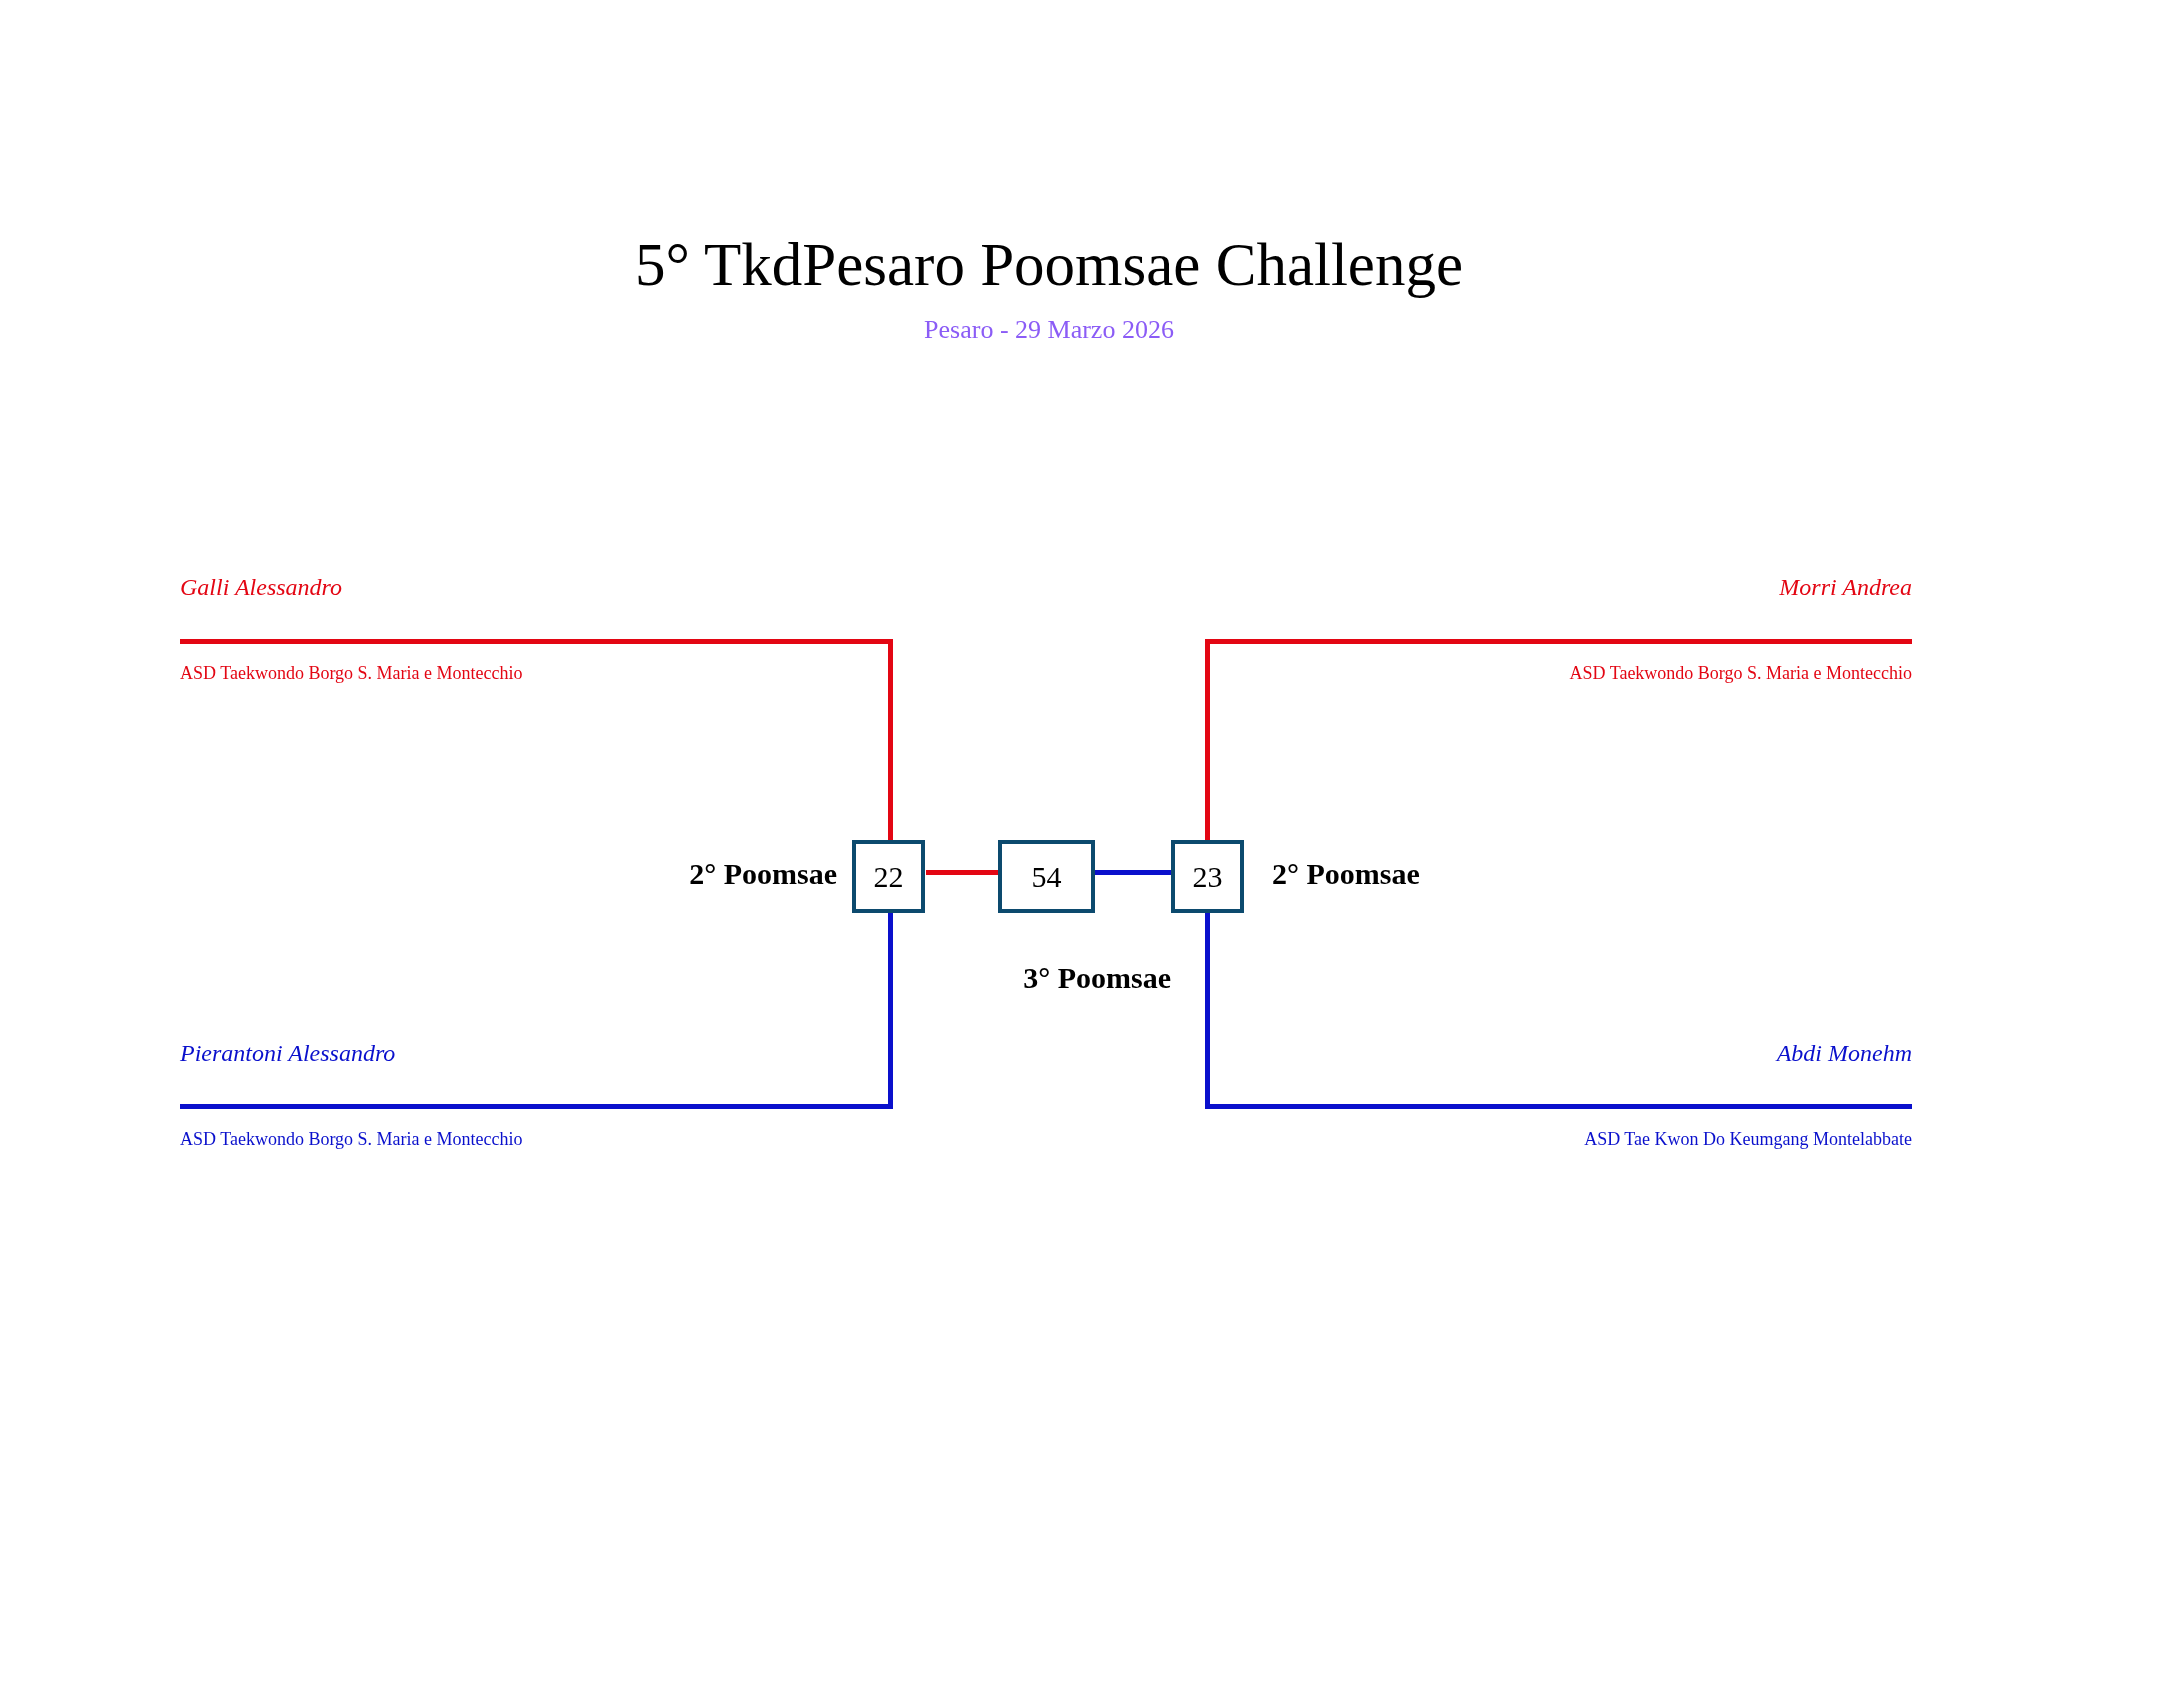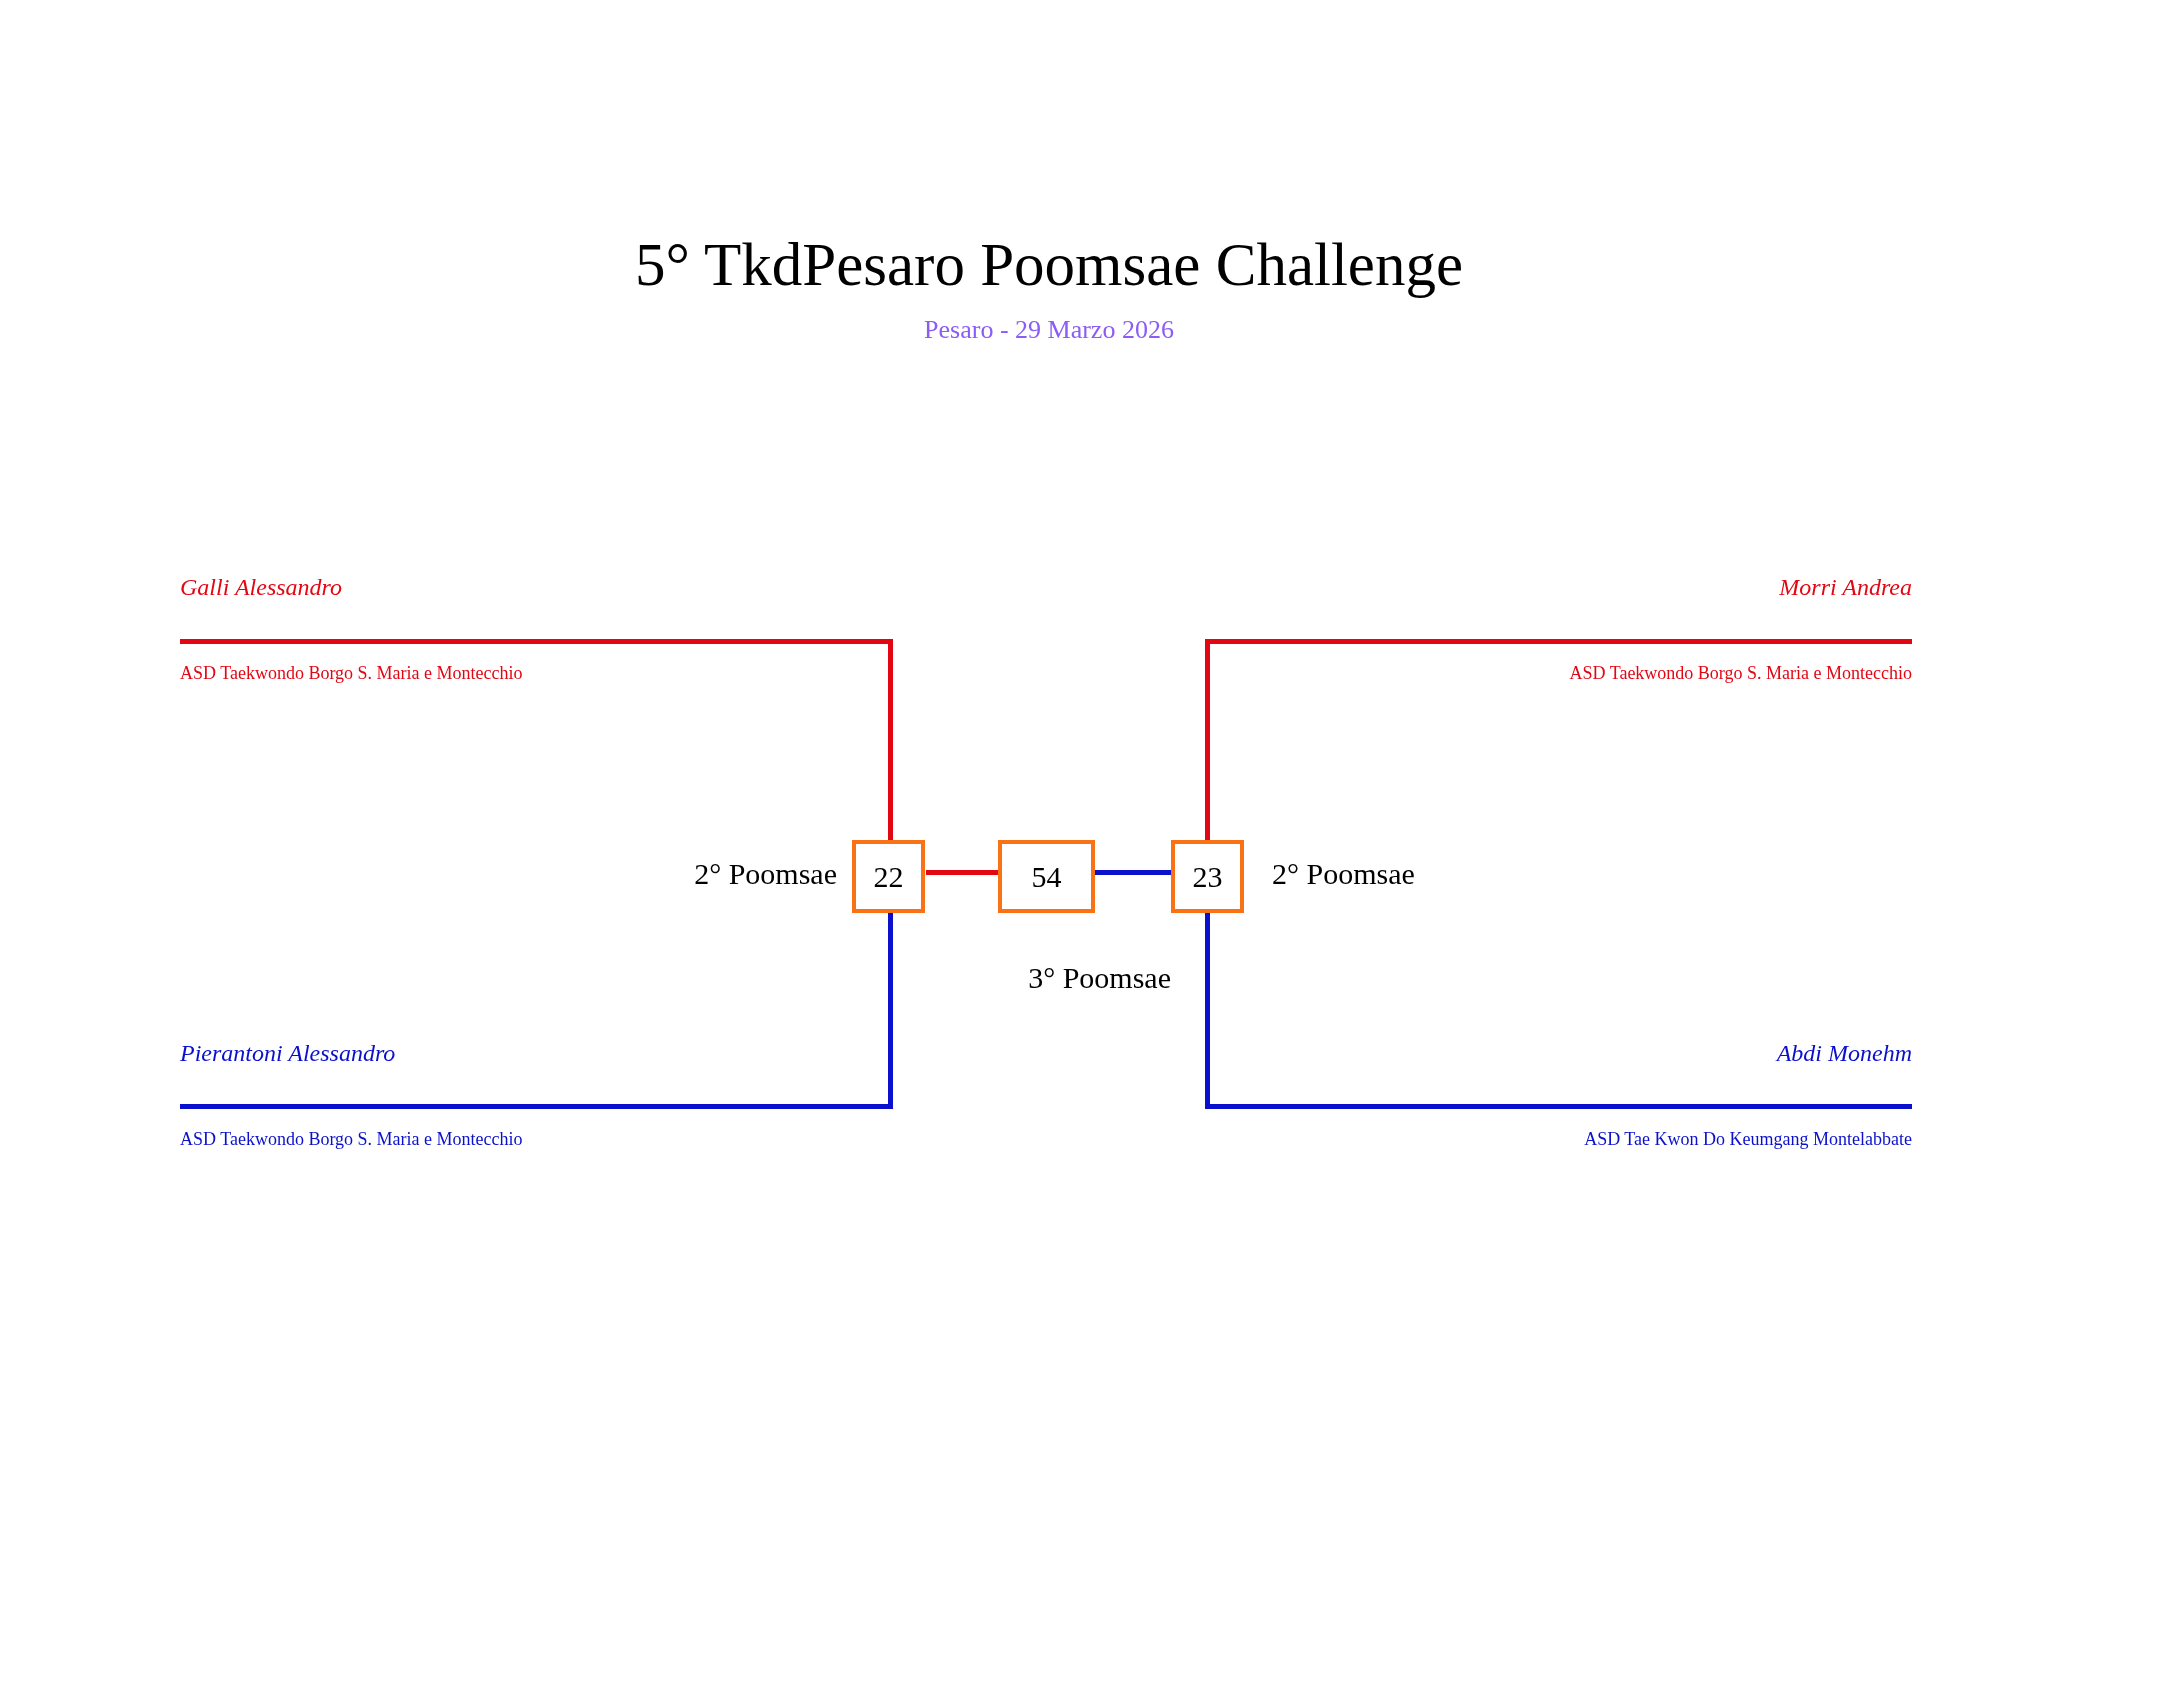--- a/index.html
+++ b/index.html
@@ -48,33 +48,34 @@
   }
   .red-text  { color: var(--red, #e30613); }
   .blue-text { color: var(--blue, #0a10cc); }
 
   .hline { height: 5px; }
   .vline { width: 5px; }
   .red-line  { background: var(--red, #e30613); }
   .blue-line { background: var(--blue, #0a10cc); }
 
   .match-box {
-    border: 4px solid #f97316;
+    border: 4px solid #0c4a6e;
     background: #fff;
     display: flex;
     align-items: center;
     justify-content: center;
     font-size: 30px;
     color: #000;
   }
 
   .round-label {
     font-size: 30px;
     color: #000;
     white-space: nowrap;
+    font-weight: bold;
   }
   .align-right { text-align: right; }
   .align-center { text-align: right; margin-top: 28px; }
 </style>
 </head>
 <body>
 
 <div class="page">
 
   <div class="abs title">5° TkdPesaro Poomsae Challenge</div>

